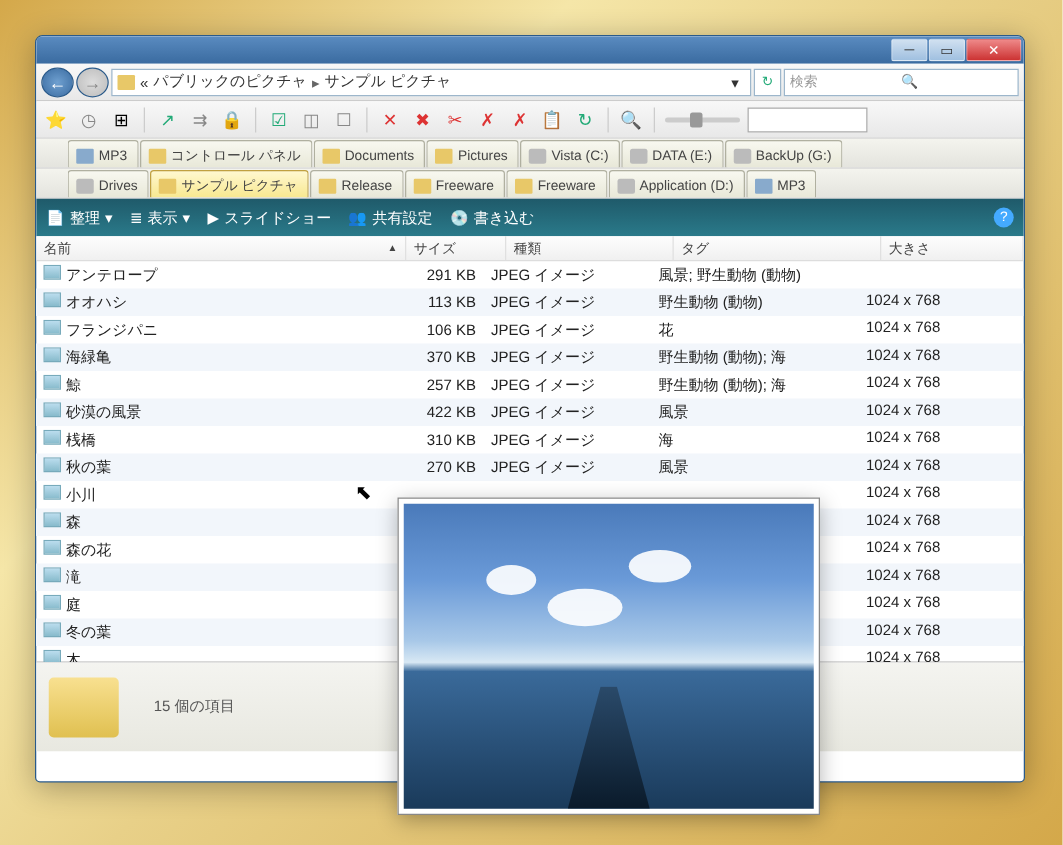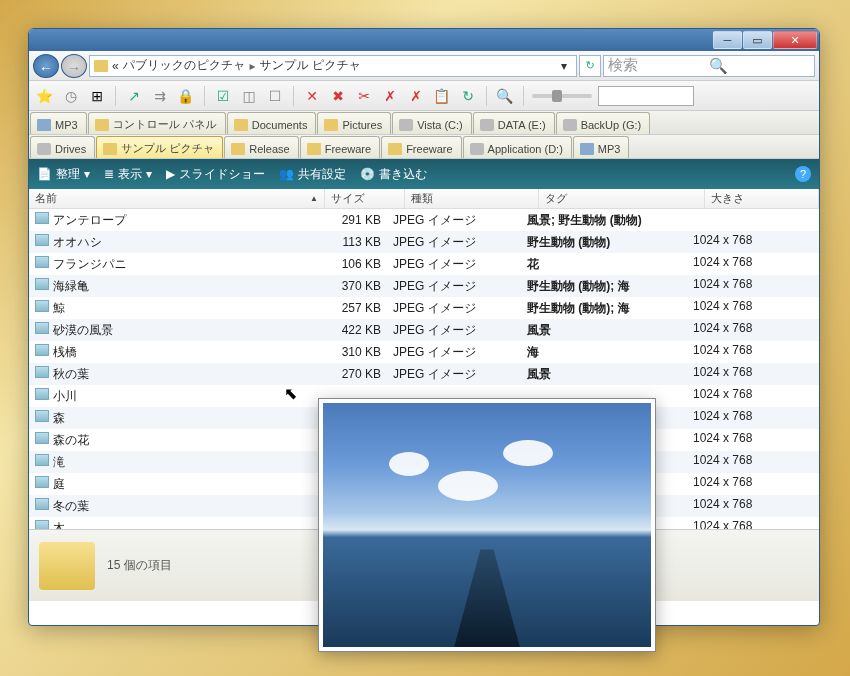--- a/index.html
+++ b/index.html
@@ -11,29 +11,29 @@
 .win-btn.min { background: linear-gradient(#d0e0f0, #a0c0e0); color: #333; }
 .win-btn.max { background: linear-gradient(#d0e0f0, #a0c0e0); color: #333; }
 .win-btn.close { background: linear-gradient(#e88, #c33); width: 44px; }
 .navbar { height: 30px; background: linear-gradient(#f8f8f8, #e8e8e8); border-bottom: 1px solid #ccc; display: flex; align-items: center; padding: 0 4px; gap: 2px; }
 .nav-btn { width: 26px; height: 24px; border-radius: 50%; background: radial-gradient(#6fa0d0, #3a6ba0); display: flex; align-items: center; justify-content: center; color: #fff; font-size: 14px; cursor: pointer; border: 1px solid #2a5a8a; }
 .nav-btn.fwd { background: radial-gradient(#ddd, #bbb); color: #888; }
 .breadcrumb { flex: 1; height: 22px; background: #fff; border: 1px solid #9db6cb; display: flex; align-items: center; padding: 0 4px; font-size: 12px; gap: 4px; color: #333; }
 .breadcrumb .sep { color: #666; }
 .bc-drop { width: 16px; text-align: center; cursor: pointer; }
 .refresh { width: 22px; height: 22px; border: 1px solid #9db6cb; background: #fff; display: flex; align-items: center; justify-content: center; font-size: 11px; color: #2a7; cursor: pointer; }
-.searchbox { width: 212px; height: 22px; border: 1px solid #9db6cb; background: #fff; display: flex; align-items: center; padding: 0 4px; font-size: 15px; color: #999; }
+.searchbox { width: 188px; height: 22px; border: 1px solid #9db6cb; background: #fff; display: flex; align-items: center; padding: 0 4px; font-size: 11px; color: #999; }
 .searchbox span { flex: 1; }
 .toolbar { height: 30px; background: linear-gradient(#f8f8f8, #e8e8e8); border-bottom: 1px solid #ccc; display: flex; align-items: center; padding: 0 6px; gap: 6px; }
 .tb-icon { width: 20px; height: 20px; display: flex; align-items: center; justify-content: center; font-size: 14px; cursor: pointer; }
 .tb-sep { width: 1px; height: 20px; background: #ccc; margin: 0 2px; }
 .slider { width: 60px; height: 4px; background: #ccc; border-radius: 2px; position: relative; }
 .slider::after { content: ''; position: absolute; left: 20px; top: -4px; width: 10px; height: 12px; background: #999; border-radius: 2px; }
 .searchbox2 { width: 96px; height: 20px; border: 1px solid #aaa; background: #fff; }
-.tabs { display: flex; flex-wrap: wrap; background: linear-gradient(#f4f4ee, #e4e4de); border-bottom: 1px solid #ccc; }
+.tabs { display: flex; flex-wrap: wrap; background: linear-gradient(#f4f4ee, #e4e4de); border-bottom: 1px solid #ccc; padding-left: 24px; }
 .tab { height: 22px; border: 1px solid #b0b0a0; border-bottom: none; background: linear-gradient(#f8f8f0, #e8e8d8); padding: 2px 8px 0 6px; font-size: 11px; color: #444; display: flex; align-items: center; gap: 4px; margin: 1px 0 0 1px; border-radius: 3px 3px 0 0; cursor: pointer; white-space: nowrap; }
 .tab.active { background: linear-gradient(#fff8d0, #f8e890); border-color: #c0a040; }
 .tab-icon { width: 14px; height: 12px; background: #e8c868; border-radius: 1px; display: inline-block; }
 .tab-icon.drive { background: #bbb; border-radius: 2px; }
 .tab-icon.music { background: #8ac; }
 .cmdbar { height: 30px; background: linear-gradient(#1f5a6a, #2a7a8a); display: flex; align-items: center; padding: 0 8px; gap: 14px; color: #fff; font-size: 12px; }
 .cmdbar .item { display: flex; align-items: center; gap: 4px; cursor: pointer; }
 .cmdbar .help { margin-left: auto; width: 16px; height: 16px; border-radius: 50%; background: #4af; display: flex; align-items: center; justify-content: center; font-size: 11px; }
 .cols { height: 20px; background: linear-gradient(#fdfdfd, #f0f0f0); border-bottom: 1px solid #ddd; display: flex; font-size: 11px; color: #444; }
 .col { border-right: 1px solid #e0e0e0; padding: 3px 6px; display: flex; align-items: center; }
@@ -43,24 +43,24 @@
 .col.tags { width: 166px; }
 .col.dim { flex: 1; }
 .col .sort { margin-left: auto; font-size: 8px; }
 .filelist { height: 320px; overflow-y: auto; font-size: 12px; color: #222; position: relative; }
 .row { display: flex; height: 22px; align-items: center; }
 .row:nth-child(even) { background: #f2f6fb; }
 .cell { padding: 0 6px; overflow: hidden; white-space: nowrap; }
 .cell.name { width: 278px; display: flex; align-items: flex-start; gap: 4px; }
 .cell.size { width: 80px; text-align: right; }
 .cell.type { width: 134px; }
-.cell.tags { width: 166px; font-weight: bold; }
+.cell.tags { width: 166px; }
 .cell.dim { flex: 1; margin-top: 40px; }
 .file-icon { width: 14px; height: 12px; background: linear-gradient(#bde, #8bc); border: 1px solid #7ab; display: inline-block; }
-.statusbar { height: 72px; background: linear-gradient(#f4f4f0, #e8e8e0); border-top: 1px solid #ccc; display: flex; align-items: center; padding: 6px 10px; gap: 12px; font-size: 12px; color: #555; }
+.statusbar { height: 72px; background: linear-gradient(#f4f4f0, #e8e8e0); border-top: 1px solid #ccc; display: flex; align-items: center; padding: 6px 10px; gap: 28px; font-size: 12px; color: #555; }
 .folder-big { width: 56px; height: 48px; background: linear-gradient(#f8e090, #e0c050); border-radius: 4px; }
 .preview-pop { position: absolute; left: 318px; top: 398px; width: 338px; height: 254px; border: 1px solid #888; background: #fff; padding: 4px; box-shadow: 0 4px 16px rgba(0,0,0,0.3); z-index: 100; }
 .preview-img { width: 100%; height: 100%; background: linear-gradient(180deg, #4a7aba 0%, #6a9ad8 25%, #a8c8e8 45%, #d8e8f4 52%, #3a6a9a 55%, #1a3a5a 100%); position: relative; overflow: hidden; }
 .preview-img::before { content: ''; position: absolute; left: 40%; top: 60%; width: 20%; height: 40%; background: linear-gradient(#2a4a6a, #0a1a2a); clip-path: polygon(40% 0, 60% 0, 100% 100%, 0 100%); }
 .cloud { position: absolute; background: rgba(255,255,255,0.9); border-radius: 50%; }
 .cursor { position: absolute; left: 284px; top: 384px; font-size: 16px; color: #000; z-index: 101; pointer-events: none; }
 ::-webkit-scrollbar { width: 16px; }
 ::-webkit-scrollbar-track { background: #f0f0f0; }
 ::-webkit-scrollbar-thumb { background: #c0c8d0; border: 1px solid #a0a8b0; border-radius: 2px; }
 </style>

